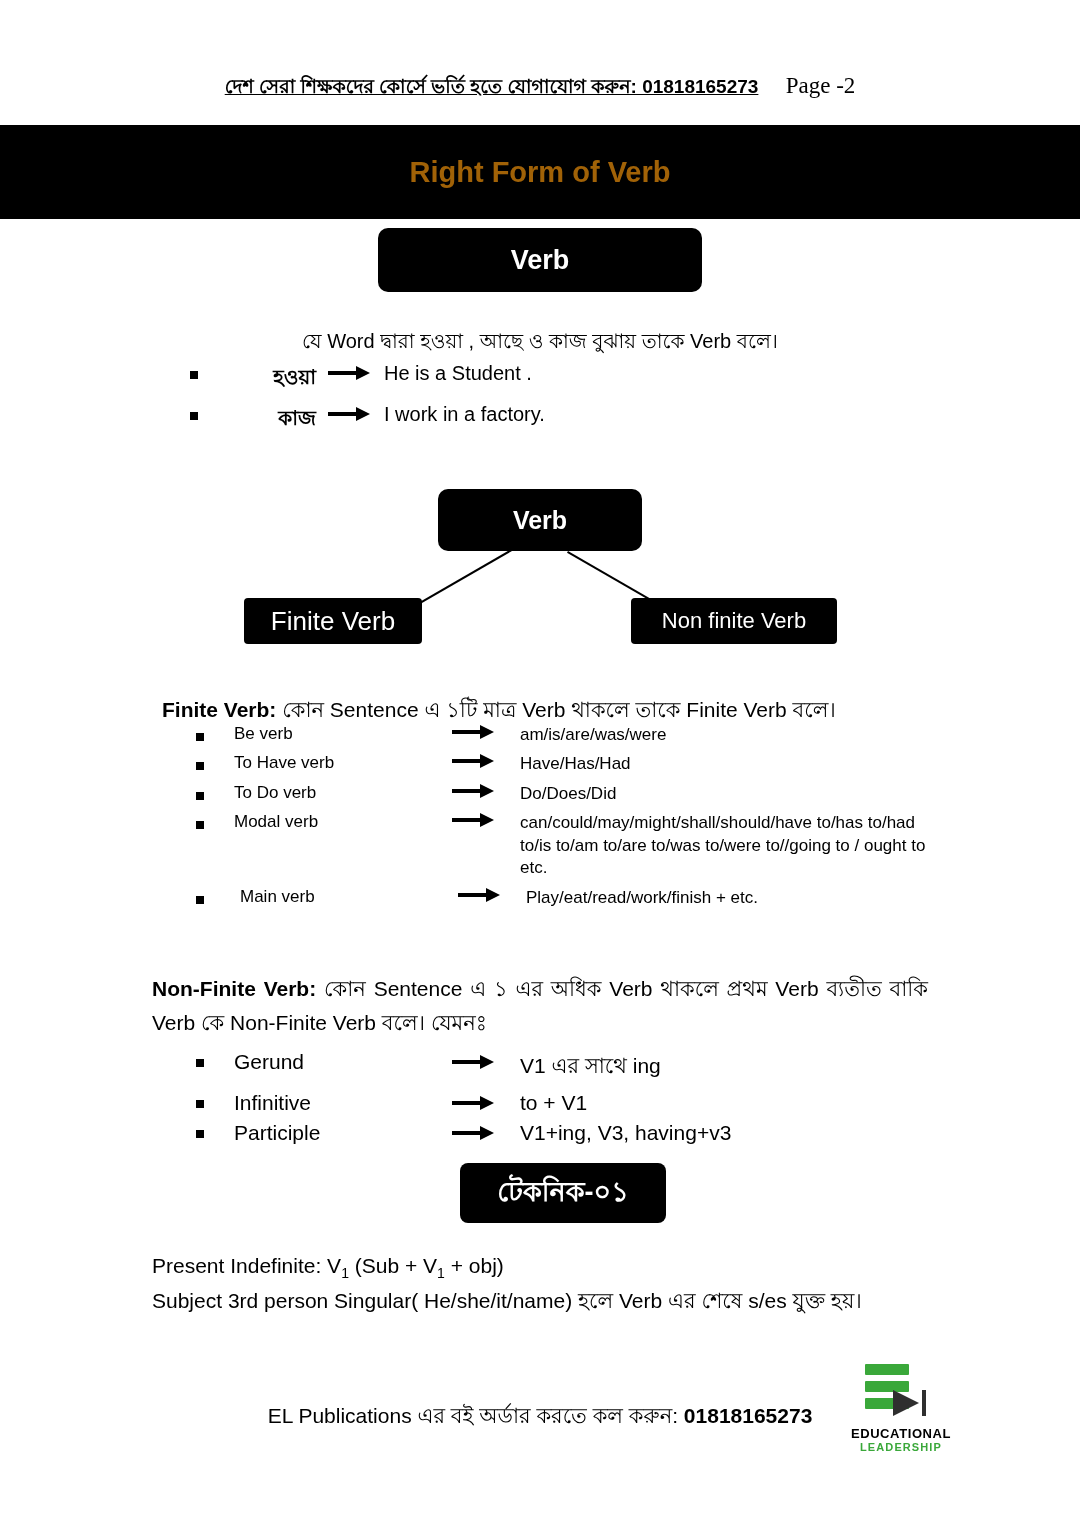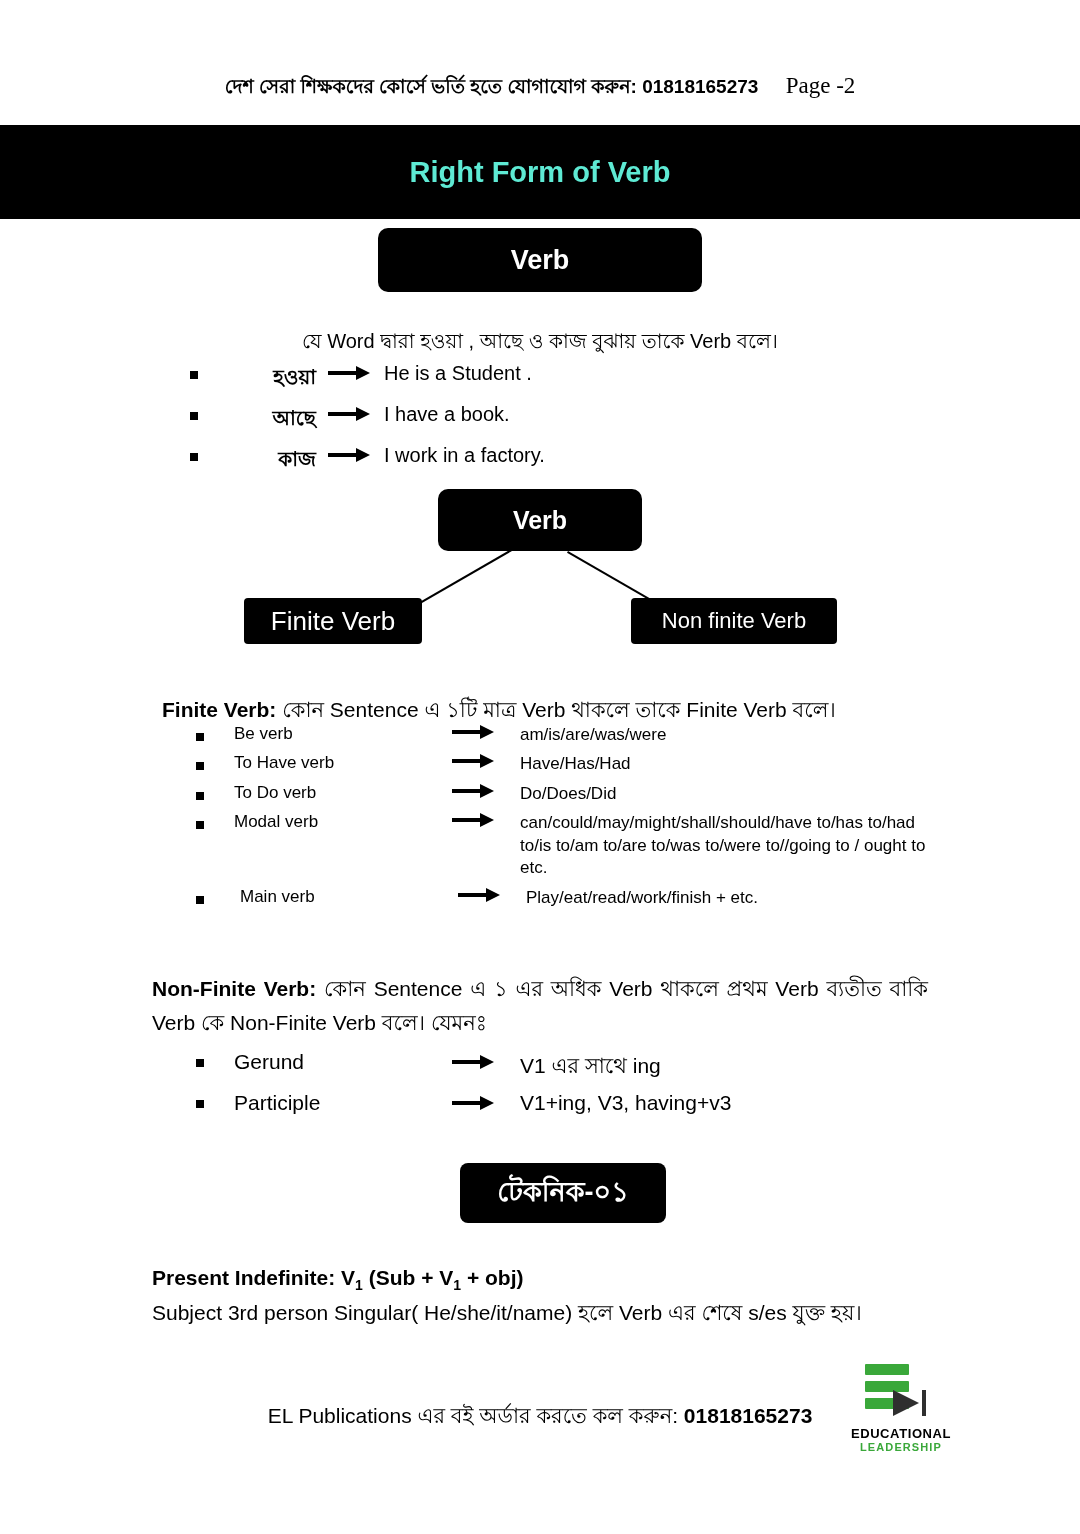--- a/index.html
+++ b/index.html
@@ -20,36 +20,37 @@
   .page-header {
     position: absolute;
     top: 72px;
     left: 0;
     width: 1080px;
     text-align: center;
     font-size: 19px;
   }
   .page-header .bn {
     font-weight: bold;
+    text-decoration: underline;
   }
   .page-header .page-num {
     font-family: "Liberation Serif", serif;
     font-size: 23px;
     margin-left: 22px;
   }
 
   
   .title-bar {
     position: absolute;
     top: 125px;
     left: 0;
     width: 1080px;
     height: 94px;
     background: #000000;
-    color: #5eead4;
+    color: #a16207;
     display: flex;
     align-items: center;
     justify-content: center;
     font-size: 29px;
     font-weight: bold;
   }
 
   
   .blk-box {
     background: #000000;
@@ -232,21 +233,21 @@
 
   
   #rule-block {
     position: absolute;
     top: 1250px;
     left: 152px;
     width: 800px;
     font-size: 21px;
     line-height: 1.55;
   }
-  #rule-block .bold { font-weight: bold; margin-top: 12px; }
+  #rule-block .bold { font-weight: normal; }
   #rule-block sub { font-size: 14px; }
 
   
   #footer-text {
     position: absolute;
     top: 1400px;
     left: 0;
     width: 1080px;
     text-align: center;
     font-size: 21px;
@@ -331,26 +332,20 @@
 
 <ul class="bullet-list" id="list-types">
   <li>
     <span class="sq"></span>
     <span class="term">হওয়া</span>
     <span class="arrow"><span class="arrow-glyph"></span></span>
     <span class="ex">He is a Student .</span>
   </li>
   <li>
     <span class="sq"></span>
-    <span class="term">আছে</span>
-    <span class="arrow"><span class="arrow-glyph"></span></span>
-    <span class="ex">I have a book.</span>
-  </li>
-  <li>
-    <span class="sq"></span>
     <span class="term">কাজ</span>
     <span class="arrow"><span class="arrow-glyph"></span></span>
     <span class="ex">I work in a factory.</span>
   </li>
 </ul>
 
 <div class="blk-box" id="verb-box-2">
   <span>Verb</span>
 </div>
 <div class="tree-line" style="top:551px; left:512px; width:168px; transform:rotate(150deg);"></div>
@@ -402,20 +397,26 @@
 <div id="nonfinite-para">
   <b>Non-Finite Verb:</b><span> কোন Sentence এ ১ এর অধিক Verb থাকলে প্রথম Verb ব্যতীত বাকি Verb কে Non-Finite Verb বলে। যেমনঃ</span>
 </div>
 
 <ul class="bullet-list" id="list-nonfinite">
   <li>
     <span class="sq"></span>
     <span class="term">Gerund</span>
     <span class="arrow"><span class="arrow-glyph"></span></span>
     <span class="val">V1 এর সাথে ing</span>
+  </li>
+  <li>
+    <span class="sq"></span>
+    <span class="term">Infinitive</span>
+    <span class="arrow"><span class="arrow-glyph"></span></span>
+    <span class="val">to + V1</span>
   </li>
   <li>
     <span class="sq"></span>
     <span class="term">Participle</span>
     <span class="arrow"><span class="arrow-glyph"></span></span>
     <span class="val">V1+ing, V3, having+v3</span>
   </li>
 </ul>
 
 <div class="blk-box" id="technique-box">

